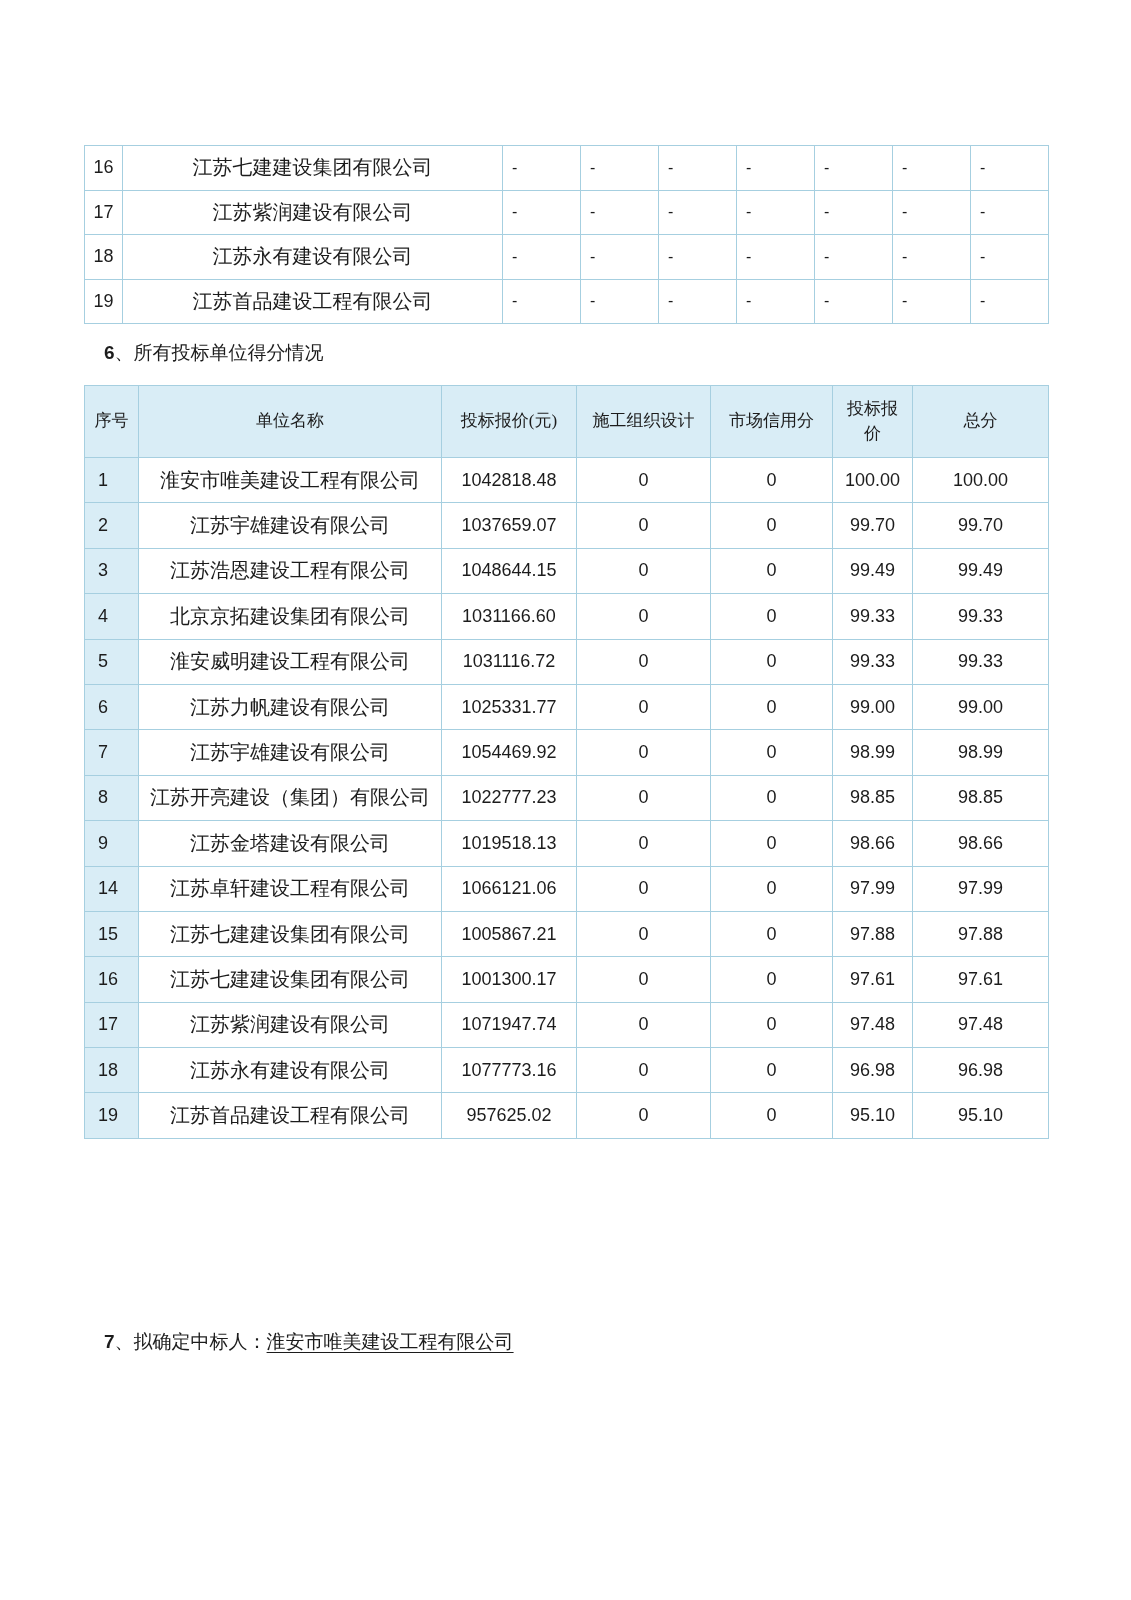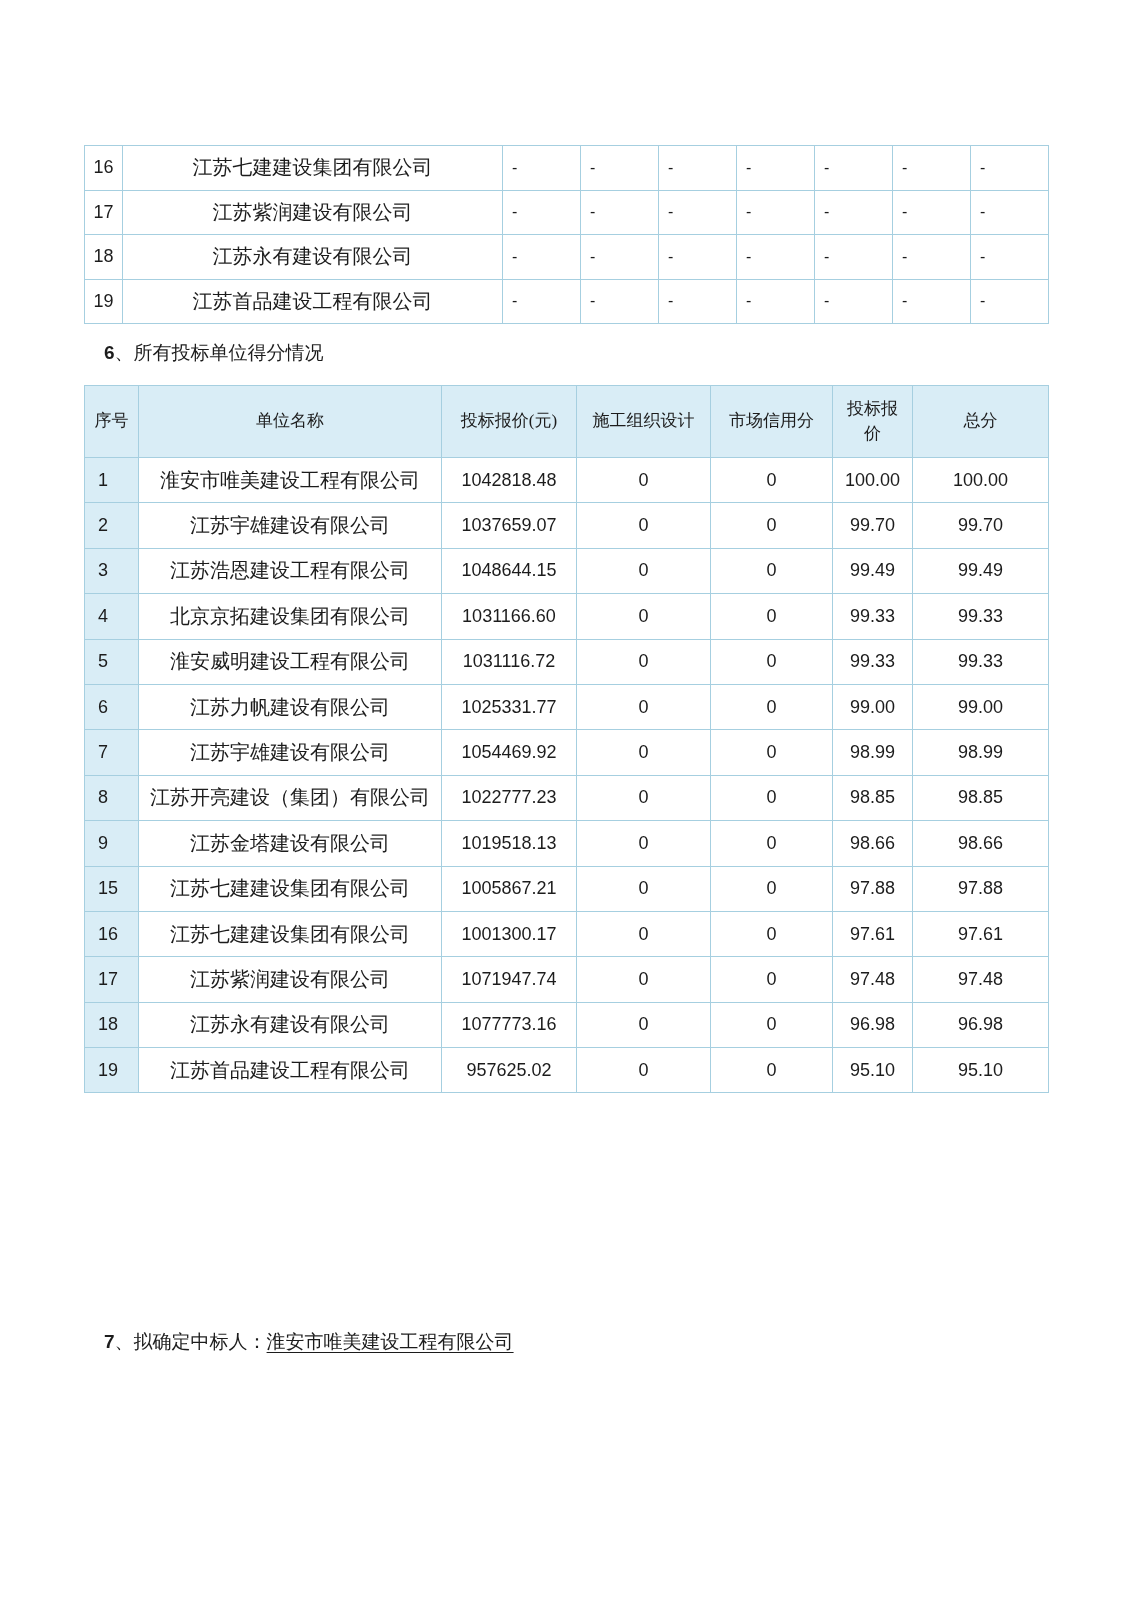--- a/index.html
+++ b/index.html
@@ -249,20 +249,29 @@
       <tr>
         <td class="t2-no">9</td>
         <td class="t2-name">江苏金塔建设有限公司</td>
         <td class="c-num">1019518.13</td>
         <td class="c-num">0</td>
         <td class="c-num">0</td>
         <td class="c-num">98.66</td>
         <td class="c-num">98.66</td>
       </tr>
       <tr>
+        <td class="t2-no">14</td>
+        <td class="t2-name">江苏卓轩建设工程有限公司</td>
+        <td class="c-num">1066121.06</td>
+        <td class="c-num">0</td>
+        <td class="c-num">0</td>
+        <td class="c-num">97.99</td>
+        <td class="c-num">97.99</td>
+      </tr>
+      <tr>
         <td class="t2-no">15</td>
         <td class="t2-name">江苏七建建设集团有限公司</td>
         <td class="c-num">1005867.21</td>
         <td class="c-num">0</td>
         <td class="c-num">0</td>
         <td class="c-num">97.88</td>
         <td class="c-num">97.88</td>
       </tr>
       <tr>
         <td class="t2-no">16</td>

